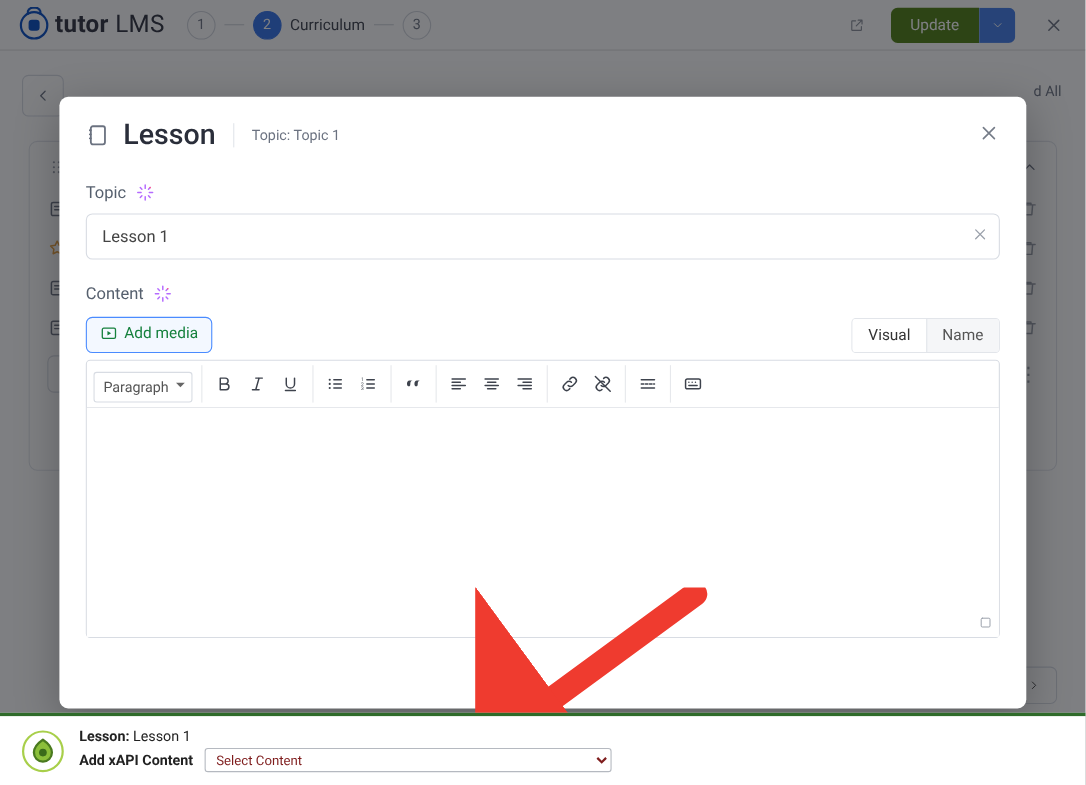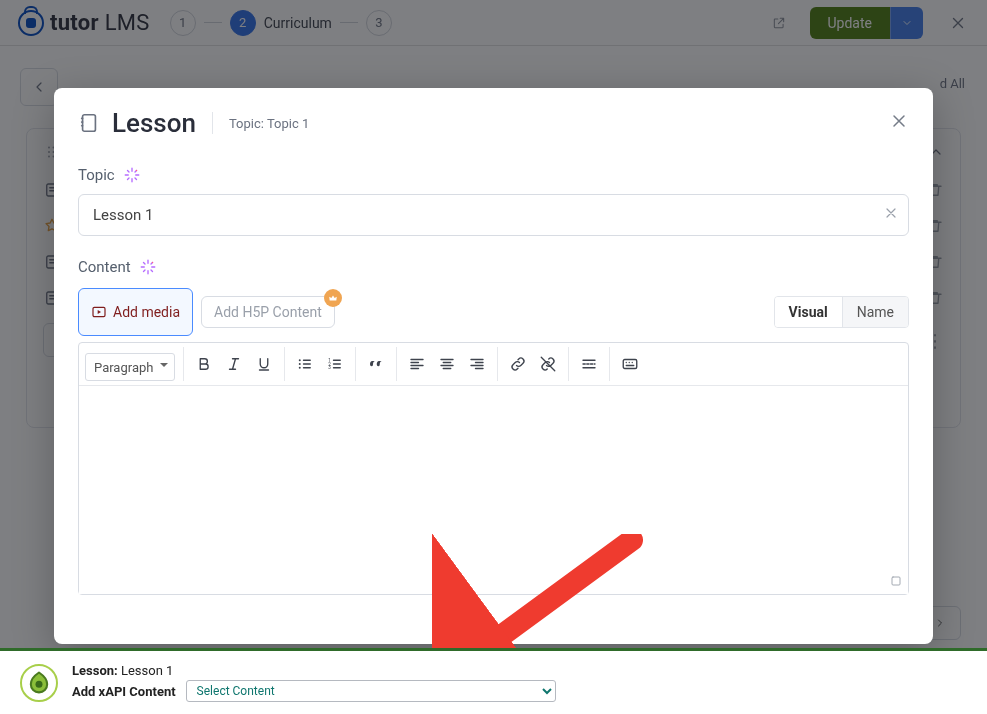--- a/index.html
+++ b/index.html
@@ -57,27 +57,27 @@
   .modal-body { padding:4px 24px 18px; overflow:auto; flex:1; }
 
   .field-label { display:flex; align-items:center; gap:8px; font-size:15px; color:#56606e; margin-top:10px; }
   .sparkle { width:18px; height:18px; }
 
   .name-input-wrap { position:relative; margin-top:10px; }
   .text-input { width:100%; height:42px; border:1px solid #d8dce3; border-radius:6px; padding:0 40px 0 14px; font-size:15px; color:#444; background:#fff; }
   .clear-input { position:absolute; right:10px; top:50%; transform:translateY(-50%); color:#9aa0aa; cursor:pointer; }
 
   .content-toolbar-row { display:flex; align-items:center; margin-top:12px; gap:8px; }
-  .btn-outline-blue { border:1px solid #4a8bff; color:#7f1d1d; background:#f3f8ff; border-radius:6px; padding:6px 12px; font-size:14px; display:flex; align-items:center; gap:6px; height:48px; }
+  .btn-outline-blue { border:1px solid #4a8bff; color:#15803d; background:#f3f8ff; border-radius:6px; padding:6px 12px; font-size:14px; display:flex; align-items:flex-start; gap:6px; height:33px; }
   .btn-outline-gray { border:1px solid #d8dce3; color:#9aa0aa; background:#fff; border-radius:6px; padding:6px 12px; font-size:14px; display:flex; align-items:center; gap:6px; height:32px; position:relative; }
   .crown-badge { position:absolute; top:-8px; right:-8px; width:18px; height:18px; border-radius:50%; background:#f0a552; display:flex; align-items:center; justify-content:center; }
   .tabs-right { margin-left:auto; display:flex; border:1px solid #e2e5ea; border-radius:4px; overflow:hidden; }
   .tab-btn { border:none; background:#f5f6f8; padding:7px 14px; font-size:14px; color:#555; }
   .tab-btn + .tab-btn { border-left:1px solid #e2e5ea; }
-  .tab-btn.active { background:#fff; color:#333;font-weight:bold; }
+  .tab-btn.active { background:#fff; color:#333; }
 
   .editor-box { border:1px solid #d8dce3; border-radius:4px; margin-top:6px; }
   .ed-toolbar { display:flex; align-items:flex-end; border-bottom:1px solid #e6e8ec; padding:4px 6px; gap:0; }
   .ed-select { height:28px; border:1px solid #d8dce3; border-radius:3px; font-size:13px; color:#555; padding:0 20px 0 8px; background:#fff; appearance:none; position:relative; }
   .ed-select-wrap { position:relative; margin-right:8px; }
   .ed-select-wrap::after { content:""; position:absolute; right:7px; top:50%; transform:translateY(-50%); border:4px solid transparent; border-top-color:#666; }
   .tb-group { display:flex; align-items:center; border-left:1px solid #e6e8ec; padding:0 6px; height:34px; gap:2px; }
   .tb-btn { width:28px; height:28px; display:flex; align-items:center; justify-content:center; color:#3e434d; border:none; background:transparent; border-radius:3px; }
   .tb-btn svg { width:18px; height:18px; }
   .ed-area { height:208px; background:#fff; position:relative; }
@@ -86,21 +86,21 @@
   
   .arrow-wrap { position:absolute; top:534px; left:432px; pointer-events:none; z-index:50; }
 
   
   .bottom-bar { position:absolute; left:0; right:0; bottom:0; height:66px; background:#fff; border-top:3px solid #2f6b2a; display:flex; align-items:center; padding:0 20px; gap:14px; z-index:60; }
   .gp-logo { width:38px; height:38px; border-radius:50%; background:#fff; border:2px solid #a8cf4a; position:relative; flex-shrink:0; display:flex; align-items:center; justify-content:center; }
   .bb-text { display:flex; flex-direction:column; gap:2px; }
   .bb-line1 { font-size:13px; color:#222; }
   .bb-line1 b, .bb-line2 b { font-weight:700; }
   .bb-line2 { font-size:13px; color:#222; display:flex; align-items:center; gap:10px; }
-  .select-content { height:22px; border:1px solid #b5b9c0; border-radius:3px; font-size:12px; color:#0f766e; padding:0 6px; width:370px; background:#fff; }
+  .select-content { height:22px; border:1px solid #b5b9c0; border-radius:3px; font-size:12px; color:#7f1d1d; padding:0 6px; width:370px; background:#fff; }
 
   
   svg { stroke: currentColor; fill: none; stroke-width: 1.8; stroke-linecap: round; stroke-linejoin: round; }
 </style>
 </head>
 <body>
 
 <div class="bg-page">
   <div class="bg-topbar">
     <div class="brand">
@@ -257,28 +257,20 @@
     </div>
 
     <div class="content-toolbar-row">
       <button class="btn-outline-blue">
         <svg width="16" height="16" viewBox="0 0 24 24">
             <rect x="3" y="5" width="18" height="14" rx="2"></rect>
             <path d="M10 9l5 3-5 3z" fill="currentColor" stroke="none"></path>
           </svg>
         <span>Add media</span>
       </button>
-      <button class="btn-outline-gray">
-        <span>Add H5P Content</span>
-        <span class="crown-badge">
-          <svg width="10" height="10" viewBox="0 0 24 24" stroke="#fff">
-              <path d="M4 18h16l1-9-5 3-4-6-4 6-5-3z" fill="#fff" stroke="none"></path>
-            </svg>
-        </span>
-      </button>
       <div class="tabs-right">
         <button class="tab-btn active">Visual</button>
         <button class="tab-btn">Name</button>
       </div>
     </div>
 
     <div class="editor-box">
       <div class="ed-toolbar">
         <div class="ed-select-wrap">
           <select class="ed-select">

